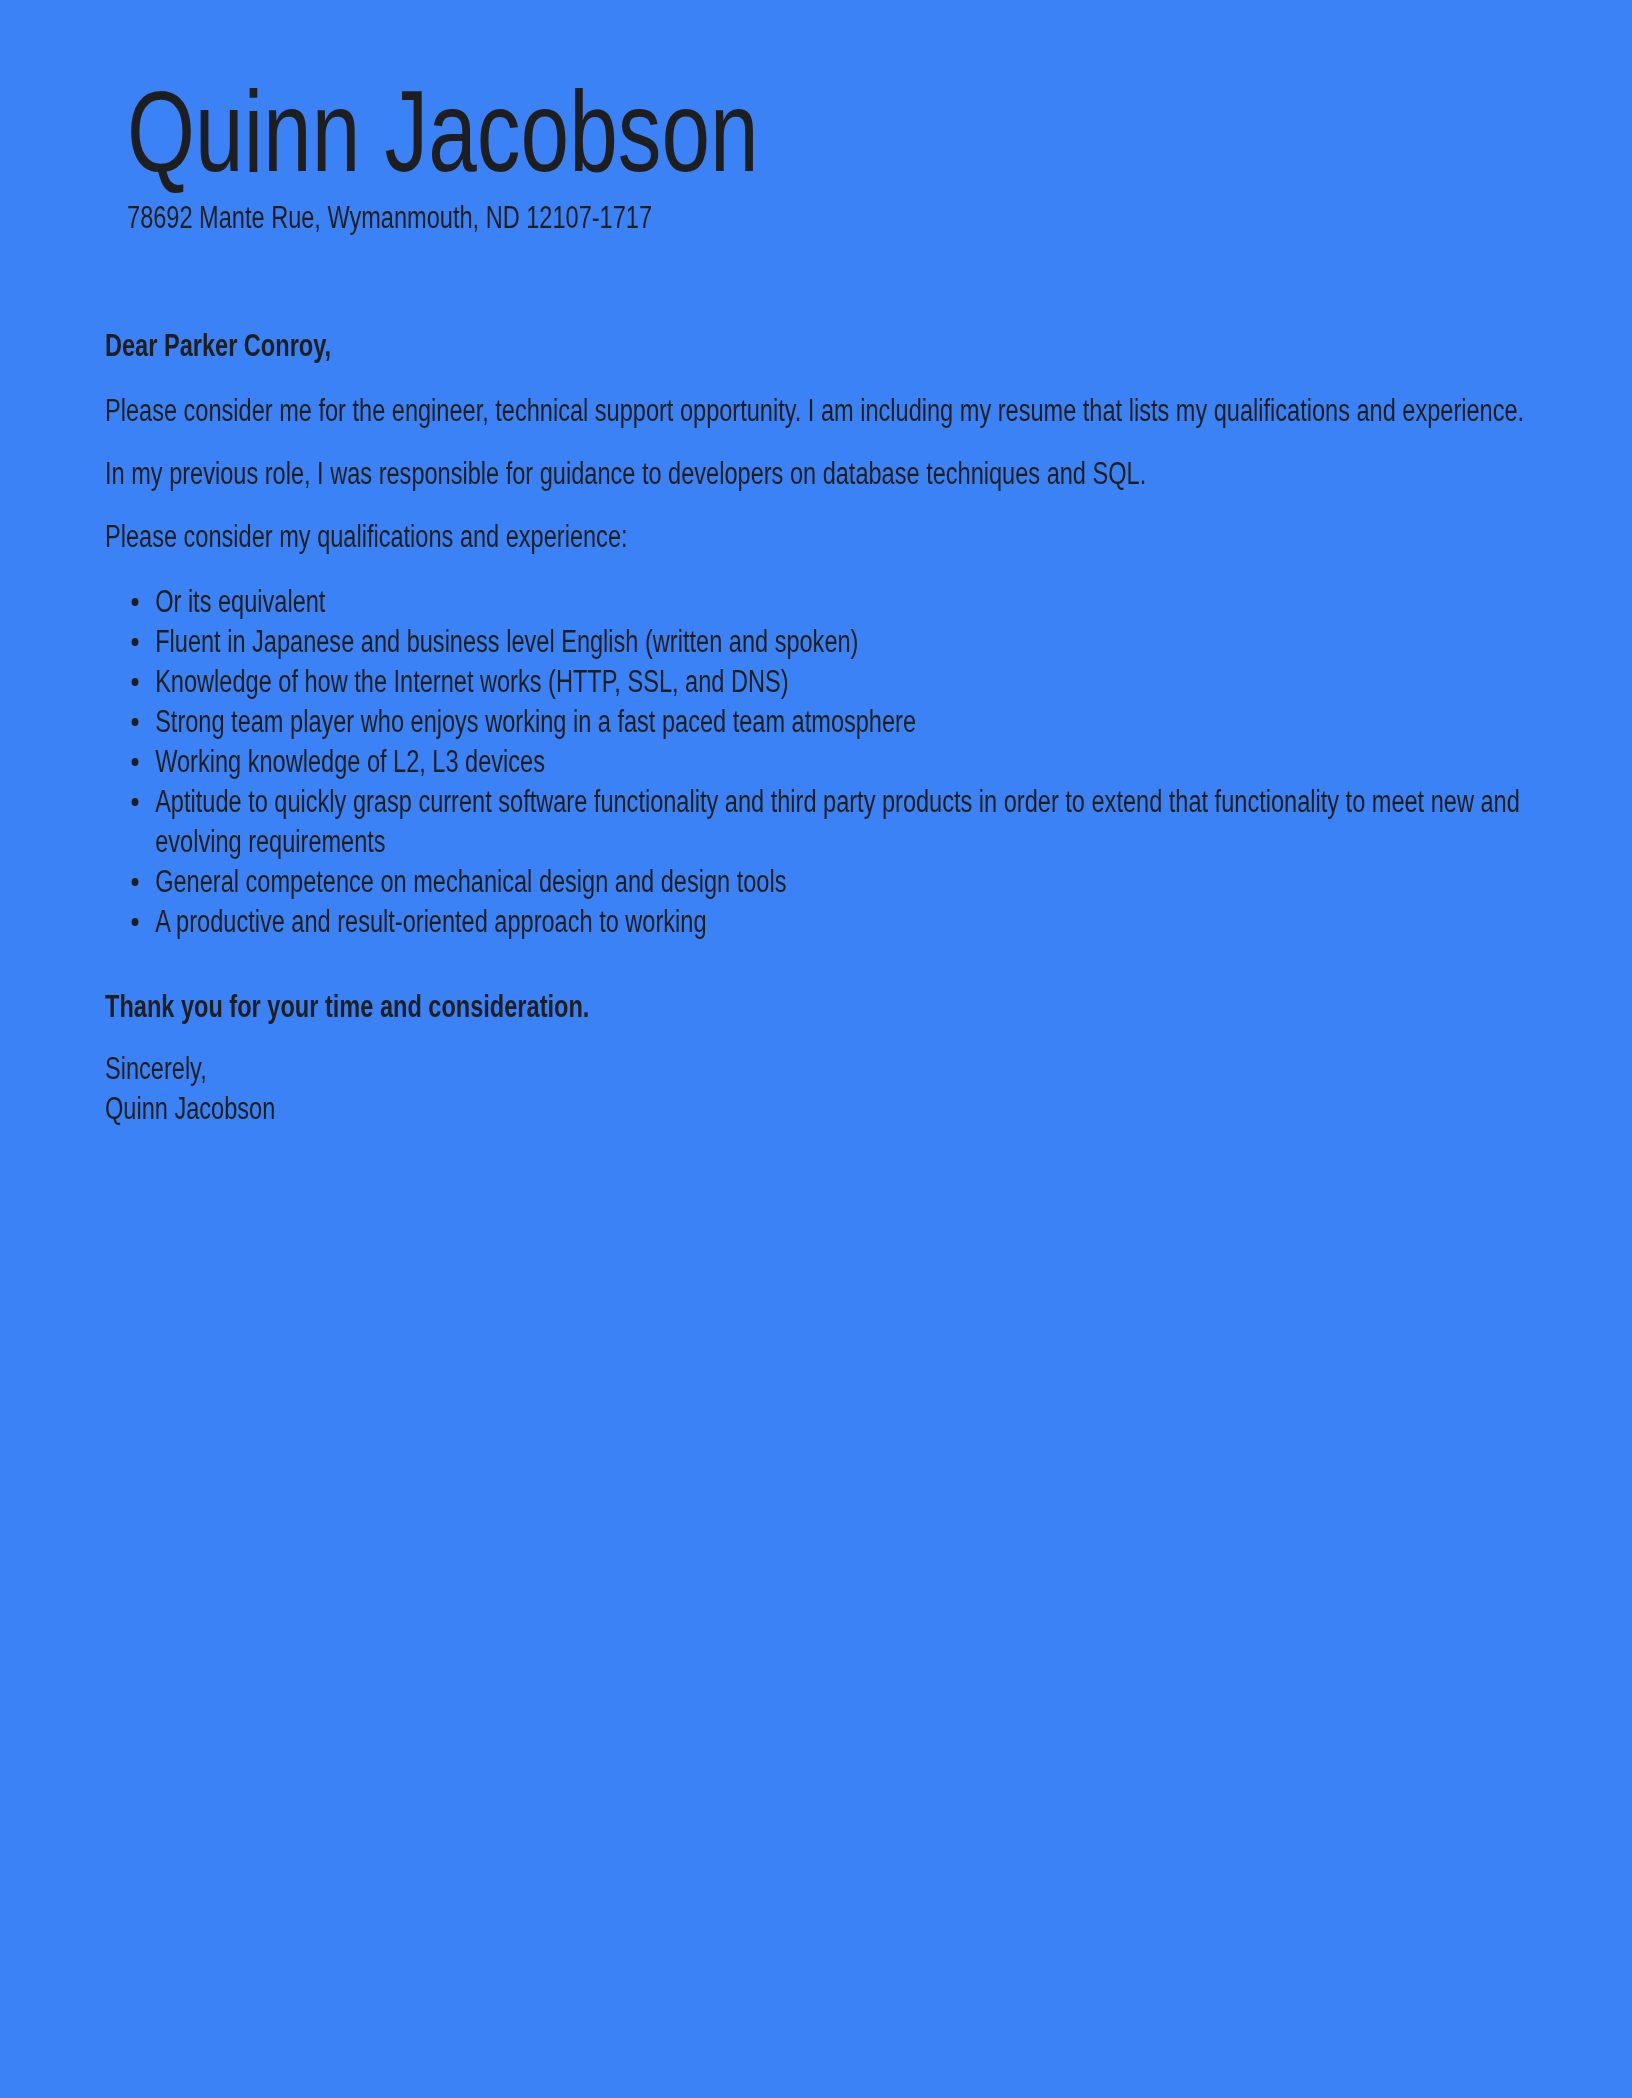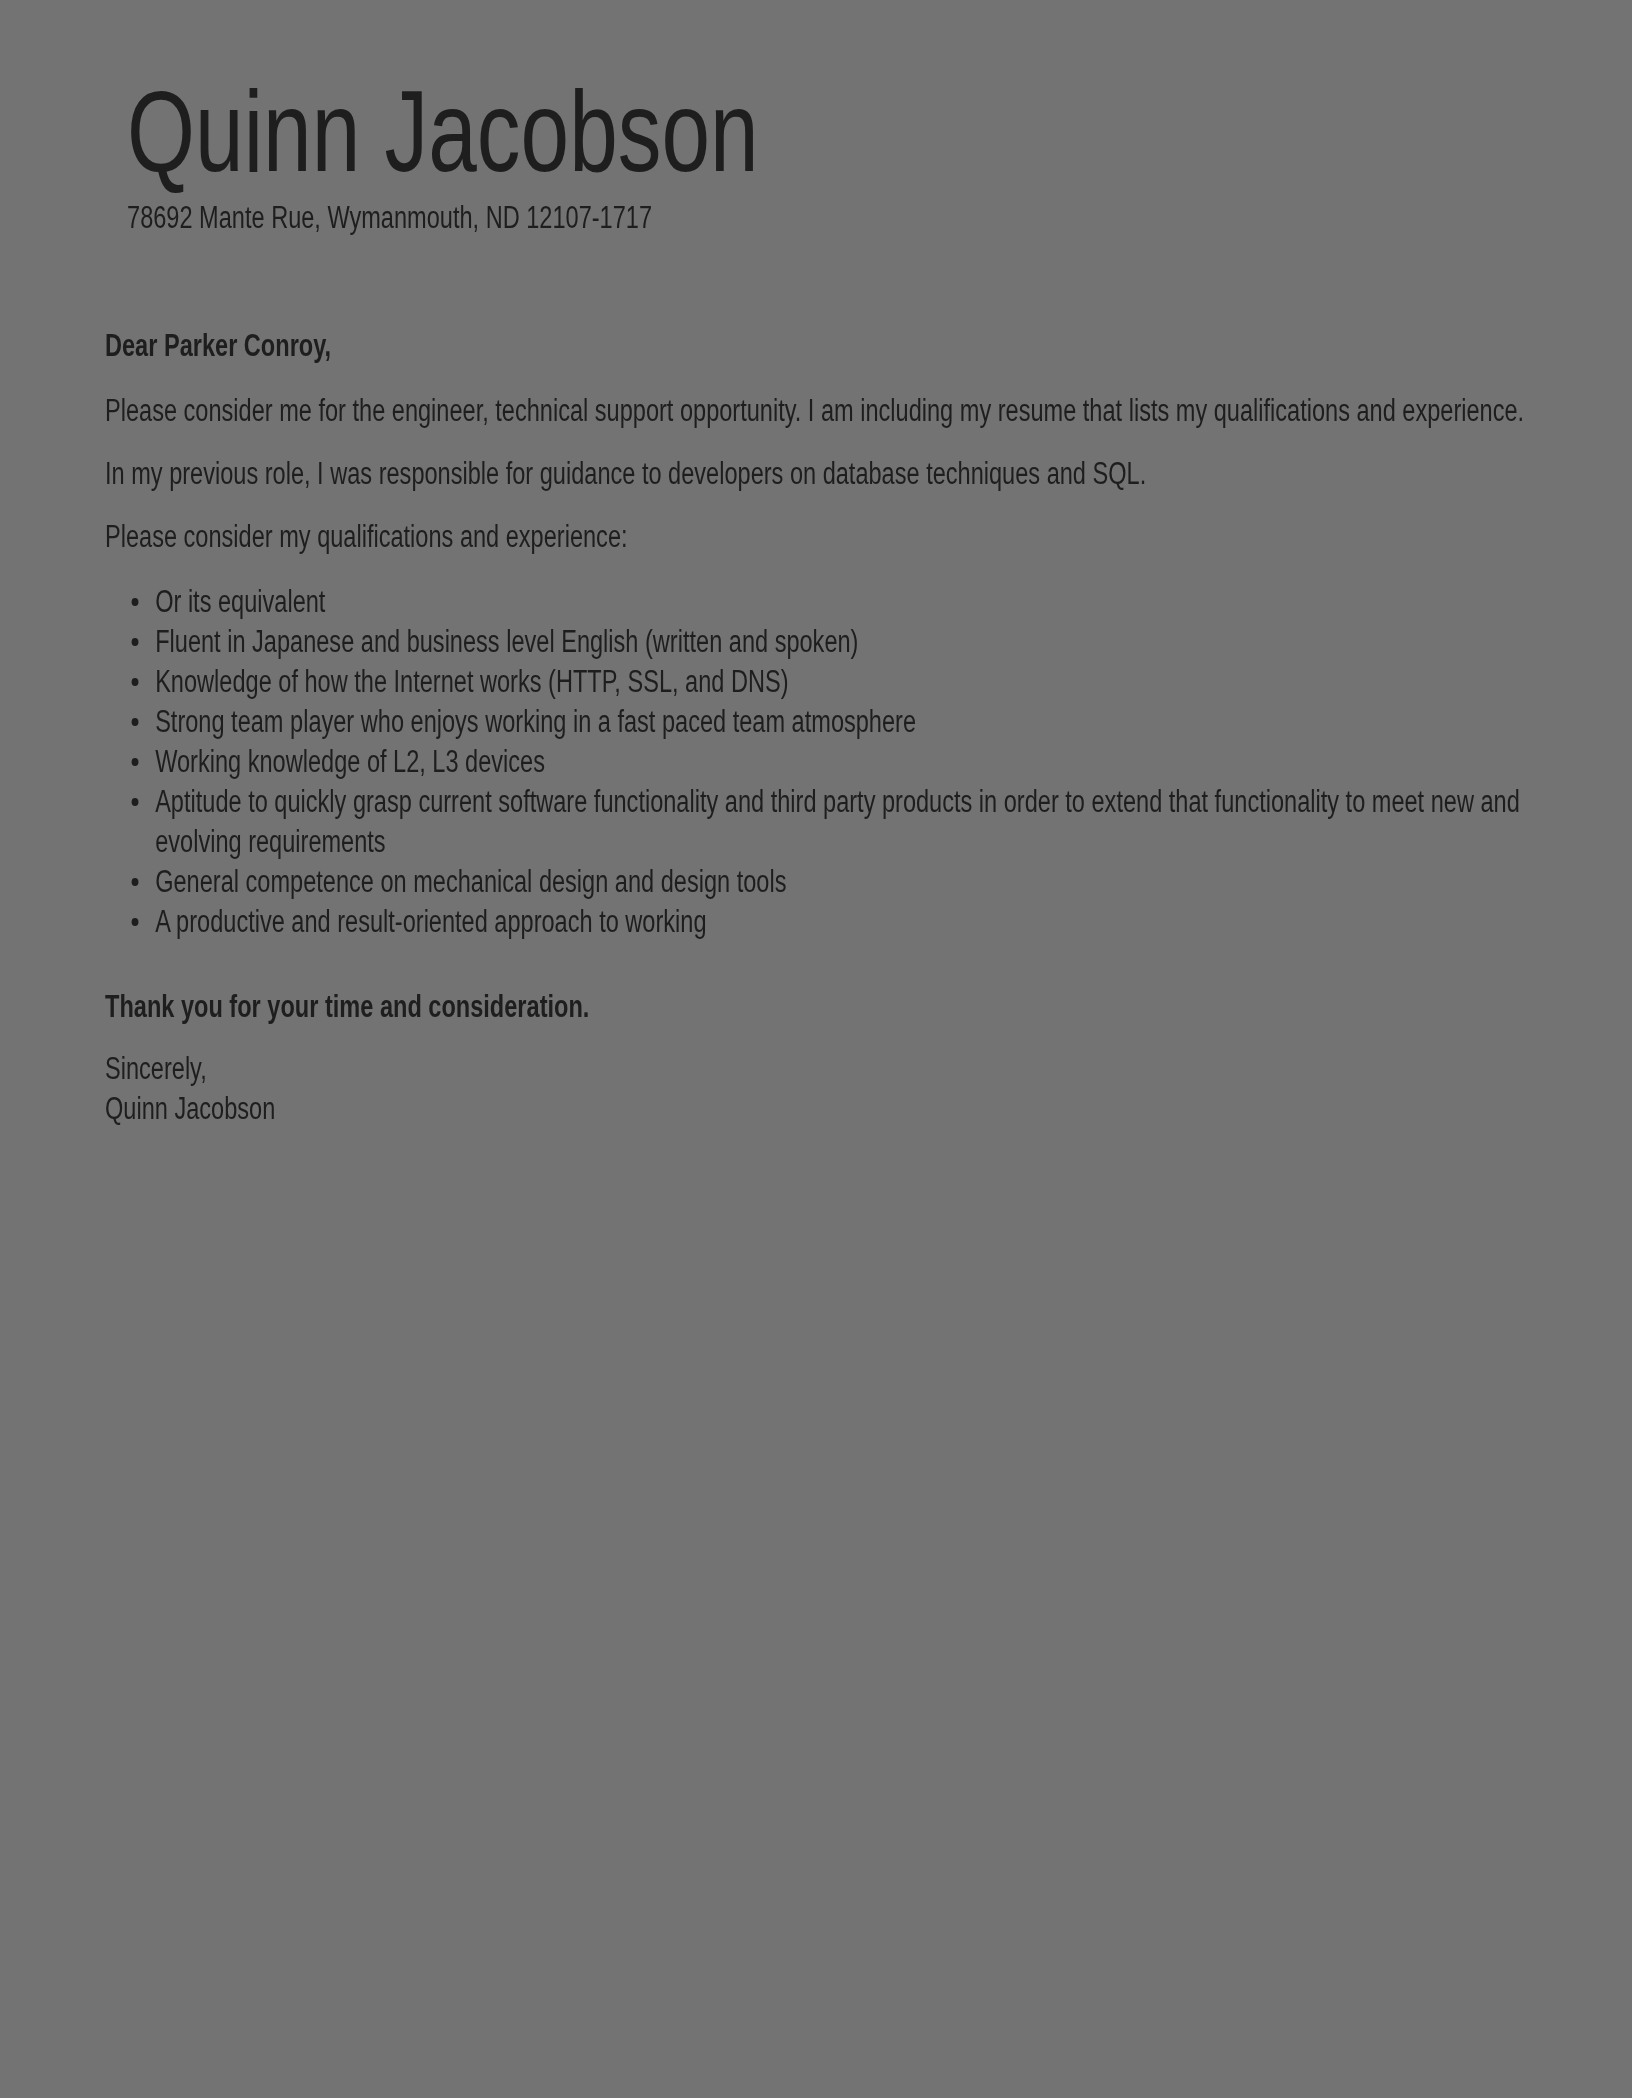--- a/index.html
+++ b/index.html
@@ -4,21 +4,21 @@
 <style>
   html, body {
     margin: 0;
     padding: 0;
     background: #ffffff;
   }
   .page {
     position: relative;
     width: 1632px;
     height: 2098px;
-    background: #737373;
+    background: #3b82f6;
     overflow: hidden;
     box-sizing: border-box;
     padding: 74px 0 0 105px;
     font-family: "Liberation Sans", "DejaVu Sans", sans-serif;
     color: #1e1e1e;
   }
   
   .scale-wrap {
     width: 1880px;
     transform: scaleX(0.76);

